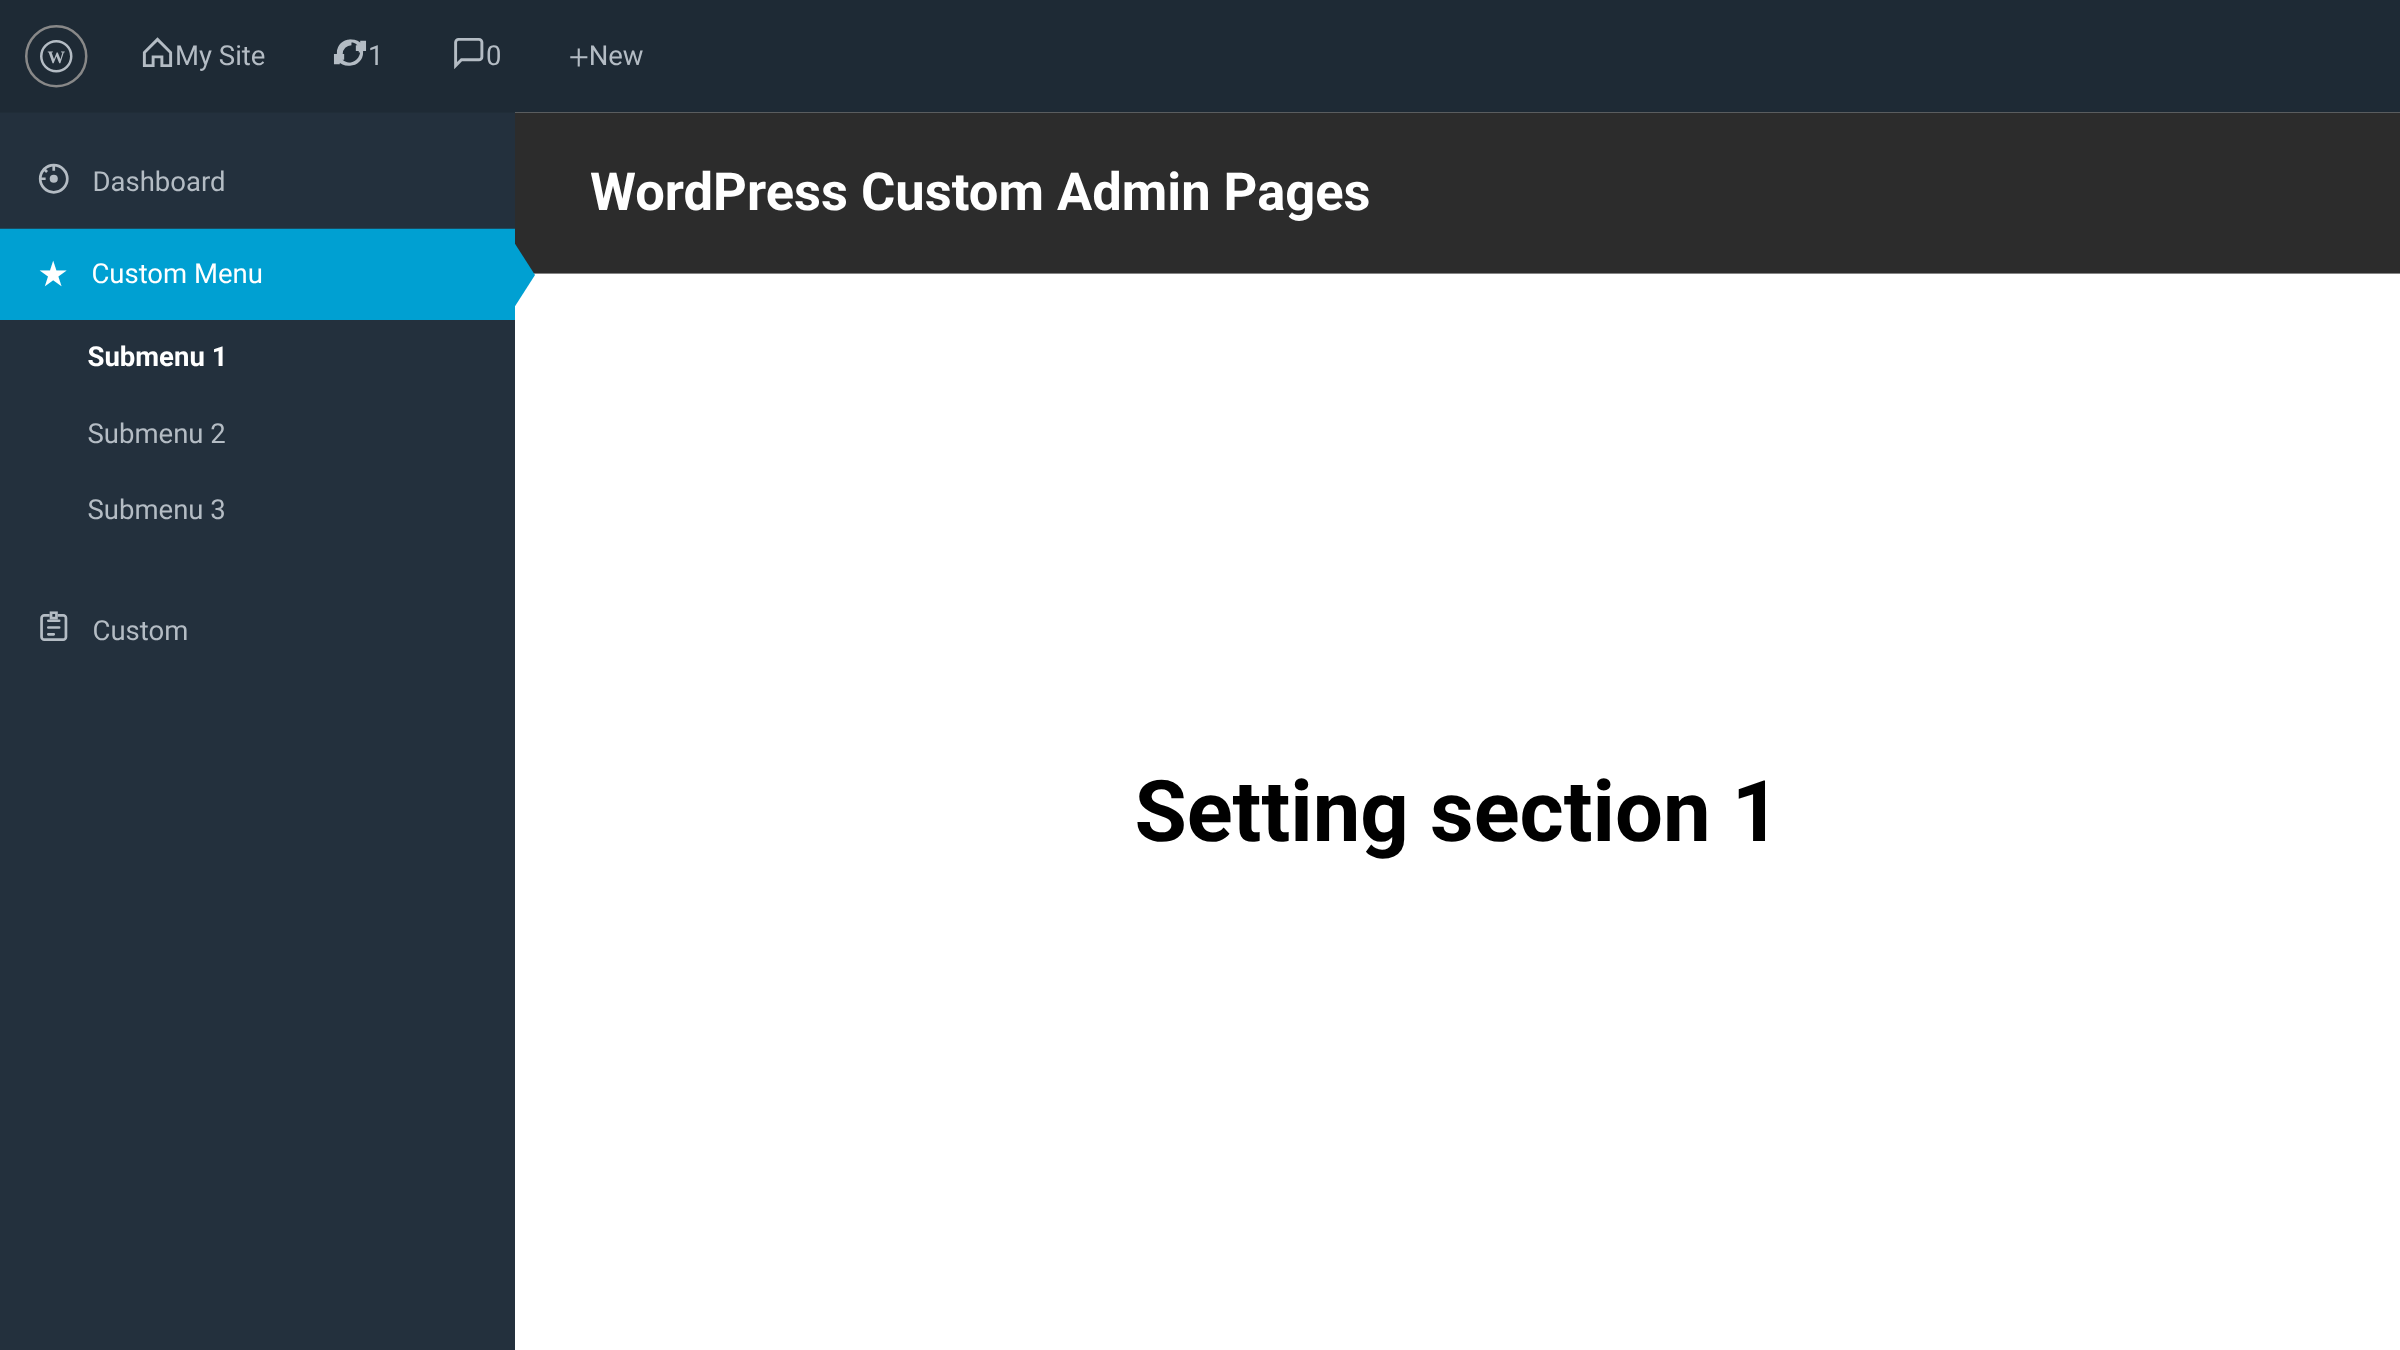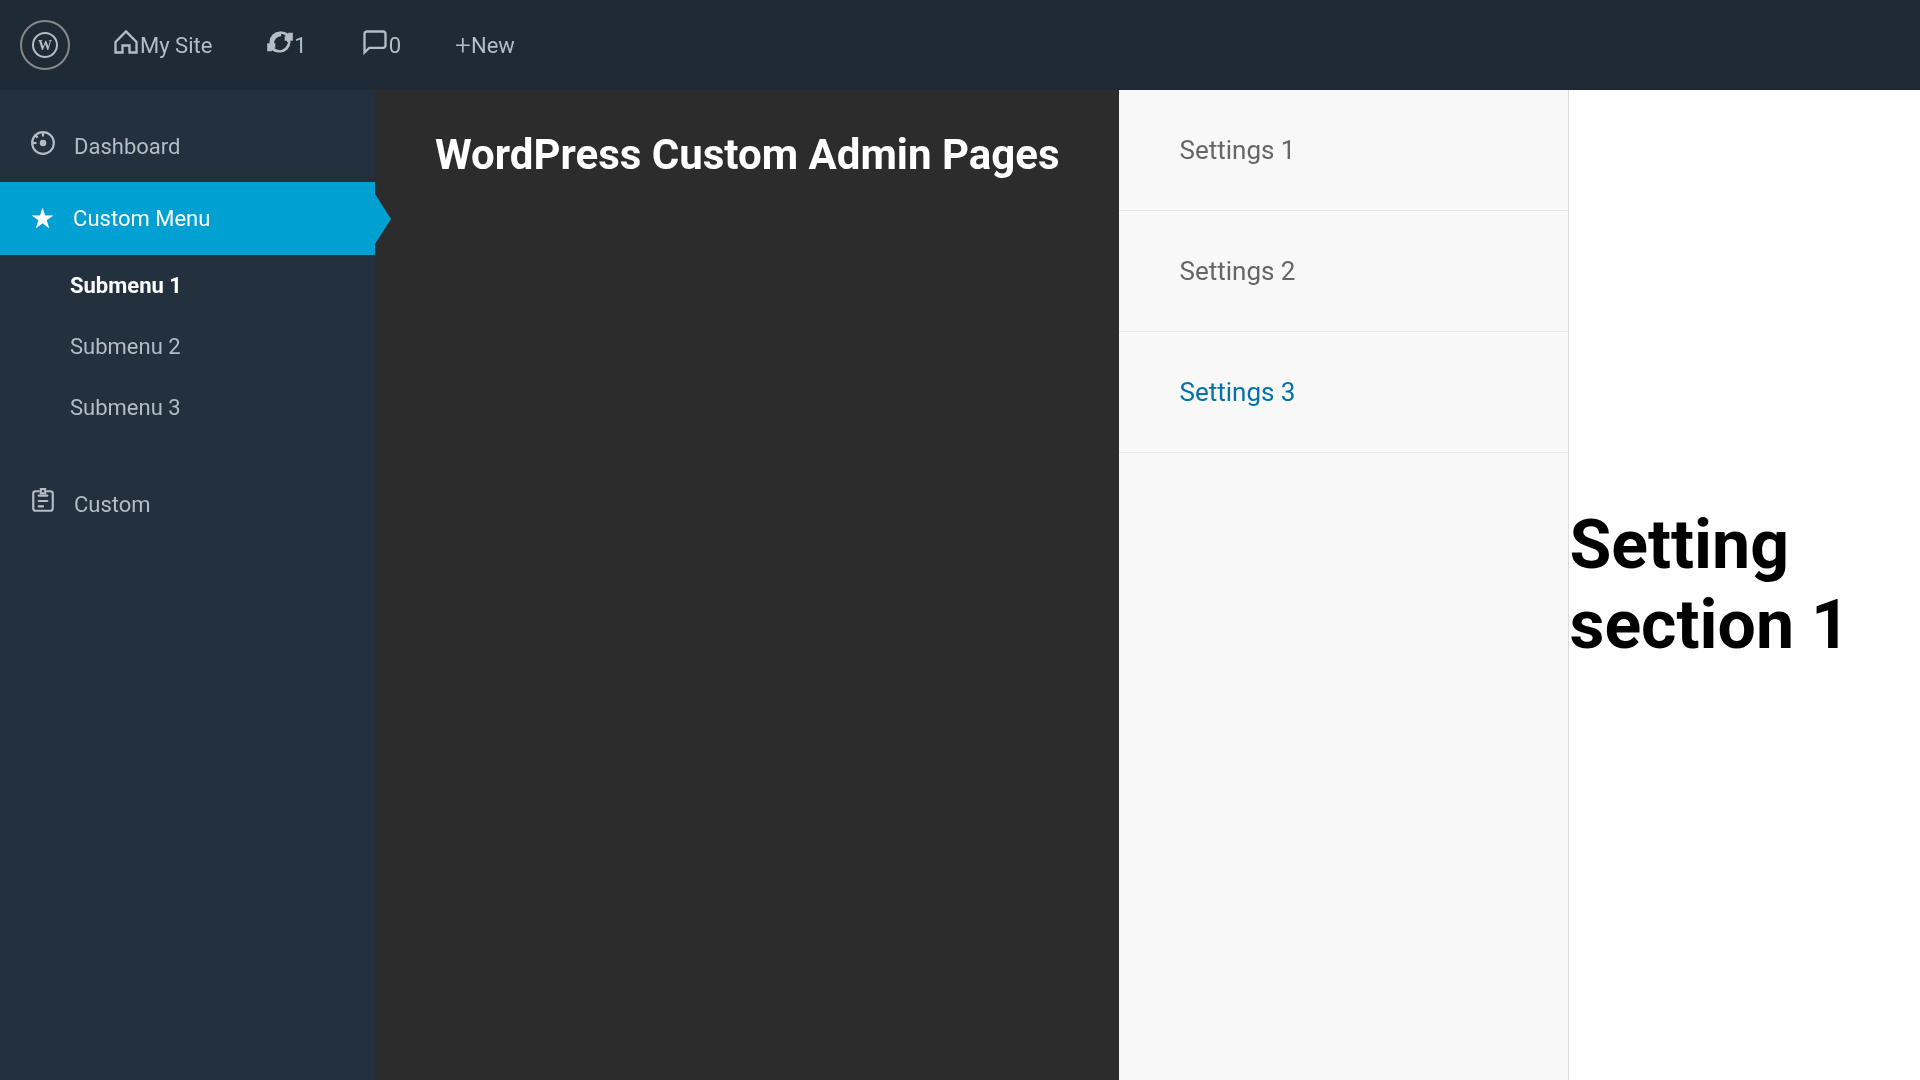--- a/index.html
+++ b/index.html
@@ -51,21 +51,21 @@
     }
 
     
     #main-layout {
       display: flex;
       height: calc(1080px - 90px);
     }
 
     
     #sidebar {
-      width: 375px;
+      width: 412px;
       background-color: #23303d;
       flex-shrink: 0;
       padding-top: 20px;
     }
 
     .sidebar-item {
       display: flex;
       align-items: center;
       gap: 18px;
       padding: 20px 30px;
@@ -106,21 +106,21 @@
     .submenu-item.active {
       color: #ffffff;
       font-weight: bold;
     }
 
     
     #content {
       flex: 1;
       background-color: #f1f1f1;
       display: flex;
-      flex-direction: row;
+      flex-direction: column;
     }
 
     .content-header {
       background-color: #2c2c2c;
       padding: 40px 60px;
     }
 
     .content-header h1 {
       color: #ffffff;
       font-size: 42px;
@@ -257,31 +257,20 @@
   </div>
 
   <div id="content">
 
     <div class="content-header">
       <h1>WordPress Custom Admin Pages</h1>
     </div>
 
     <div class="content-body">
 
-      <div class="settings-list">
-        <div class="settings-list-item">
-          <span>Settings 1</span>
-        </div>
-        <div class="settings-list-item">
-          <span>Settings 2</span>
-        </div>
-        <div class="settings-list-item link">
-          <span>Settings 3</span>
-        </div>
-      </div>
 
       <div class="settings-section">
         <h2>Setting section 1</h2>
       </div>
 
     </div>
   </div>
 
 </div>
 

